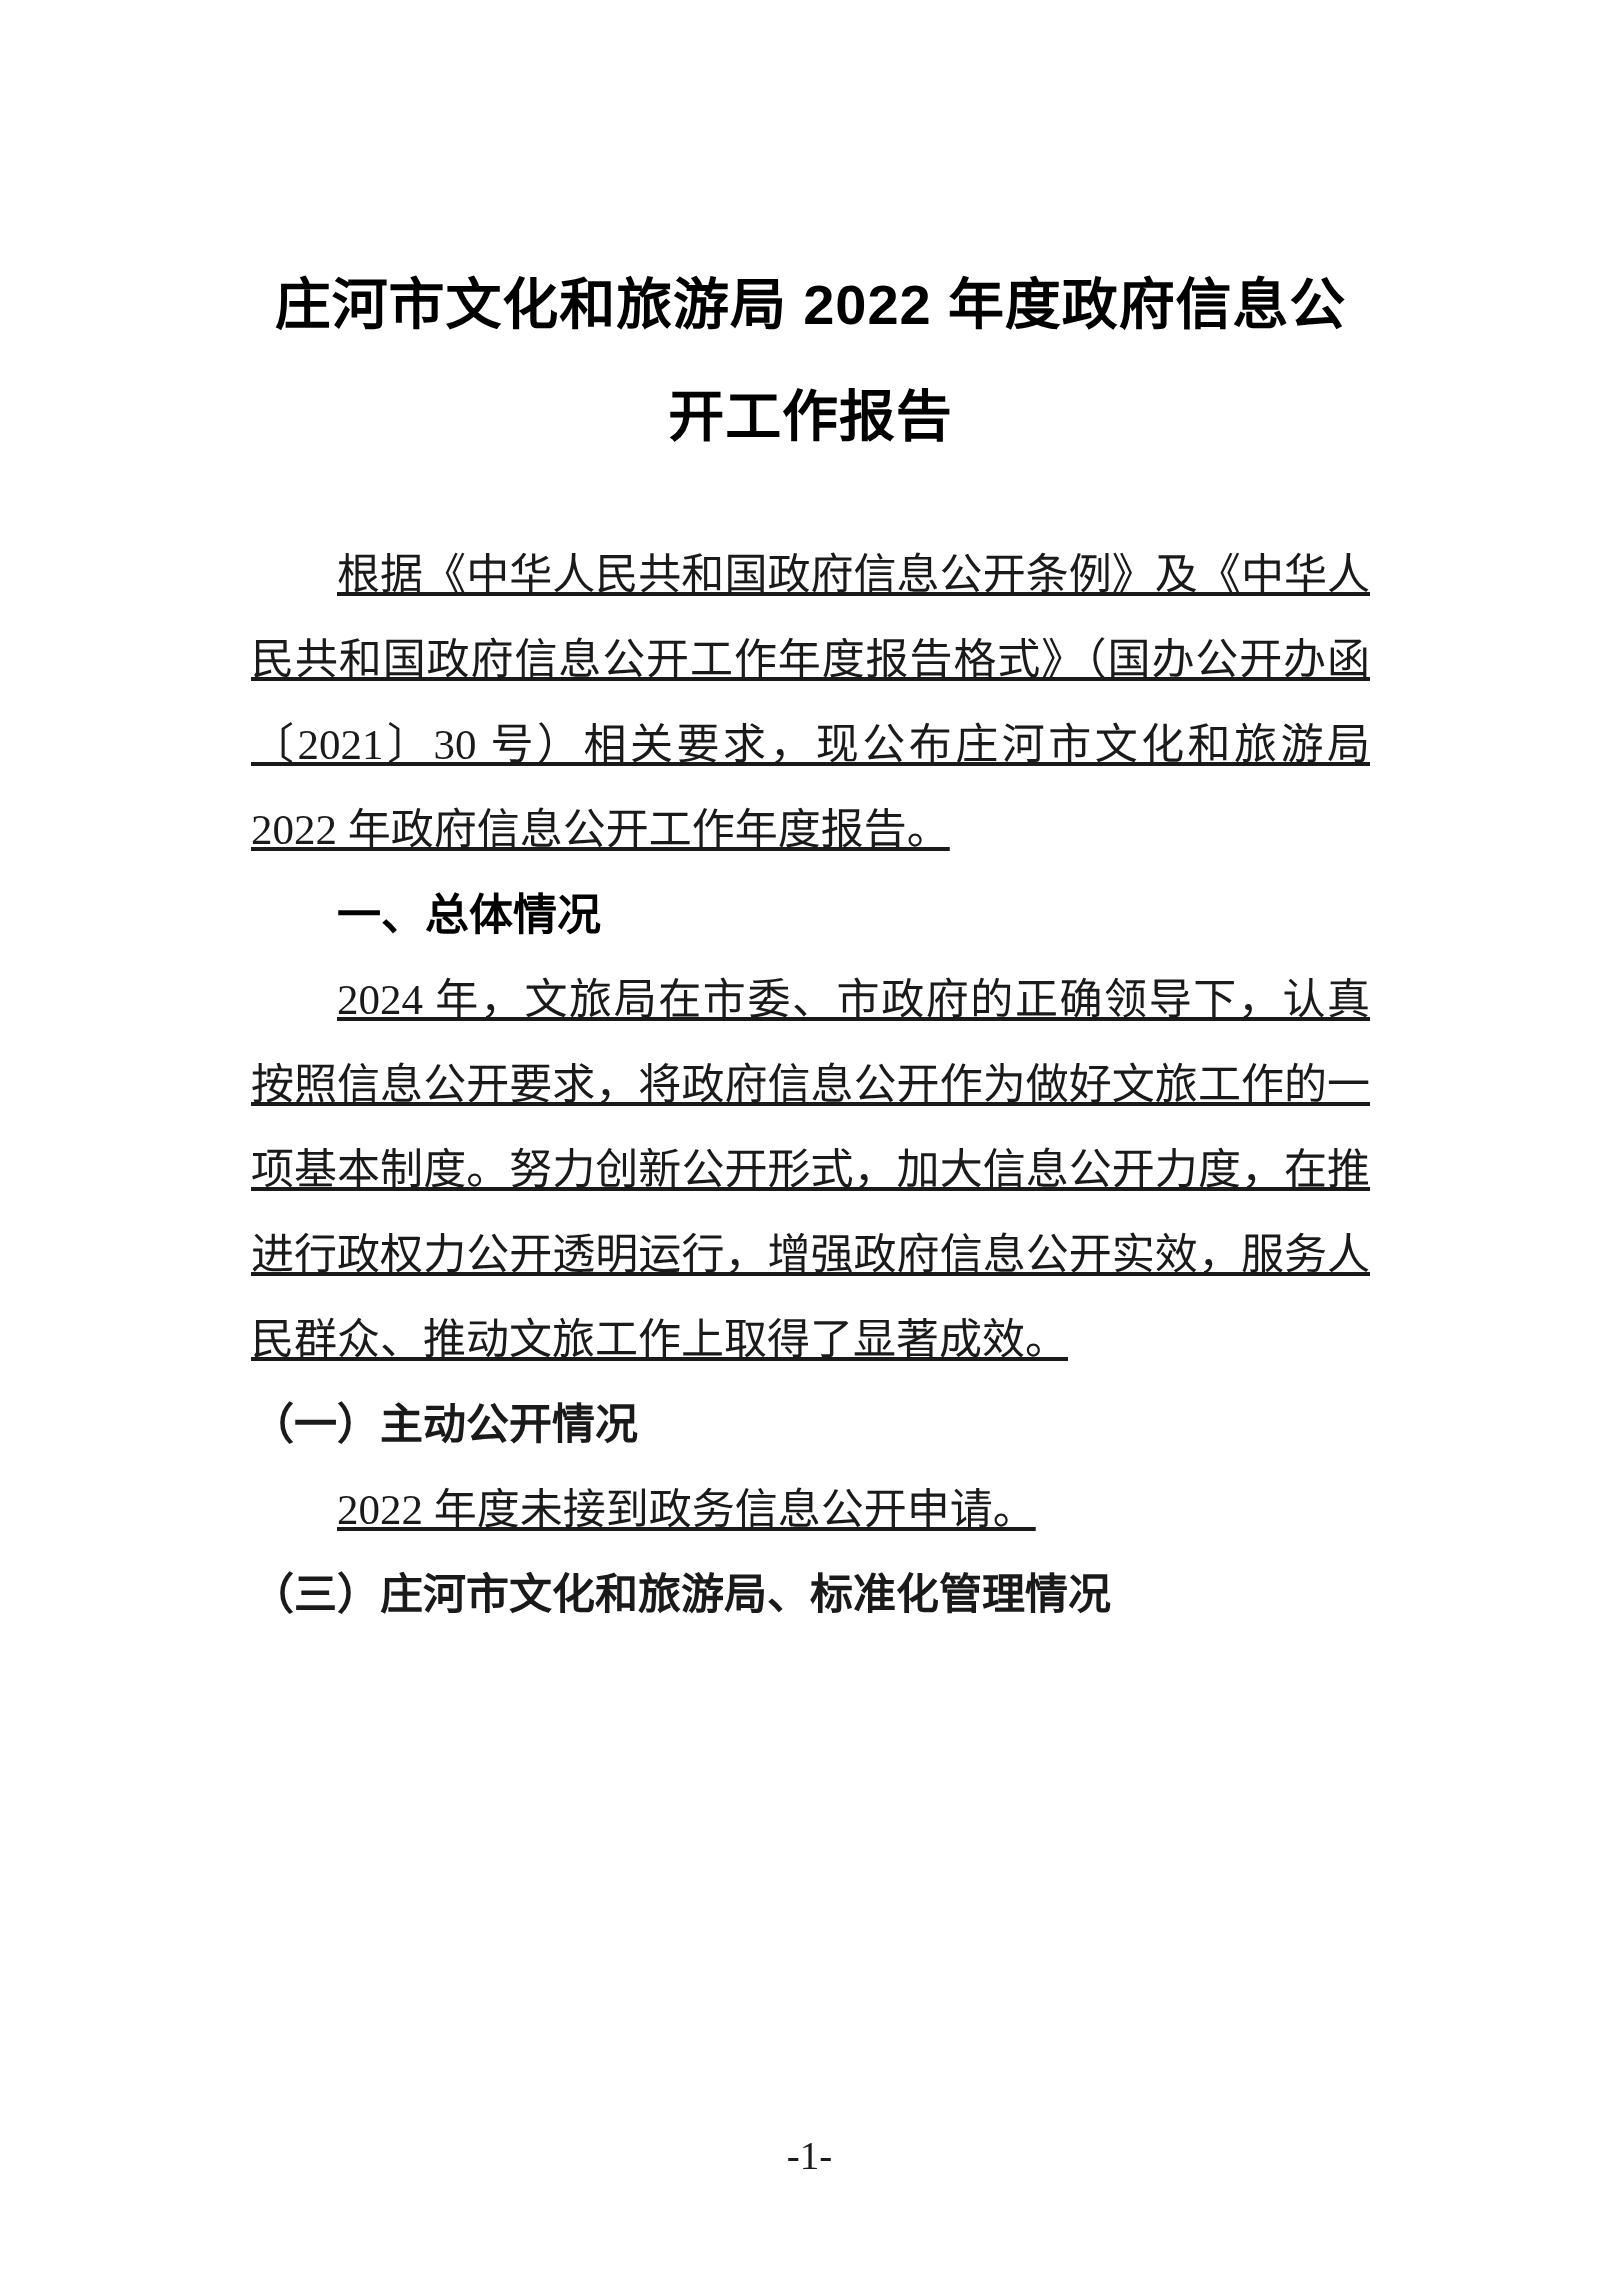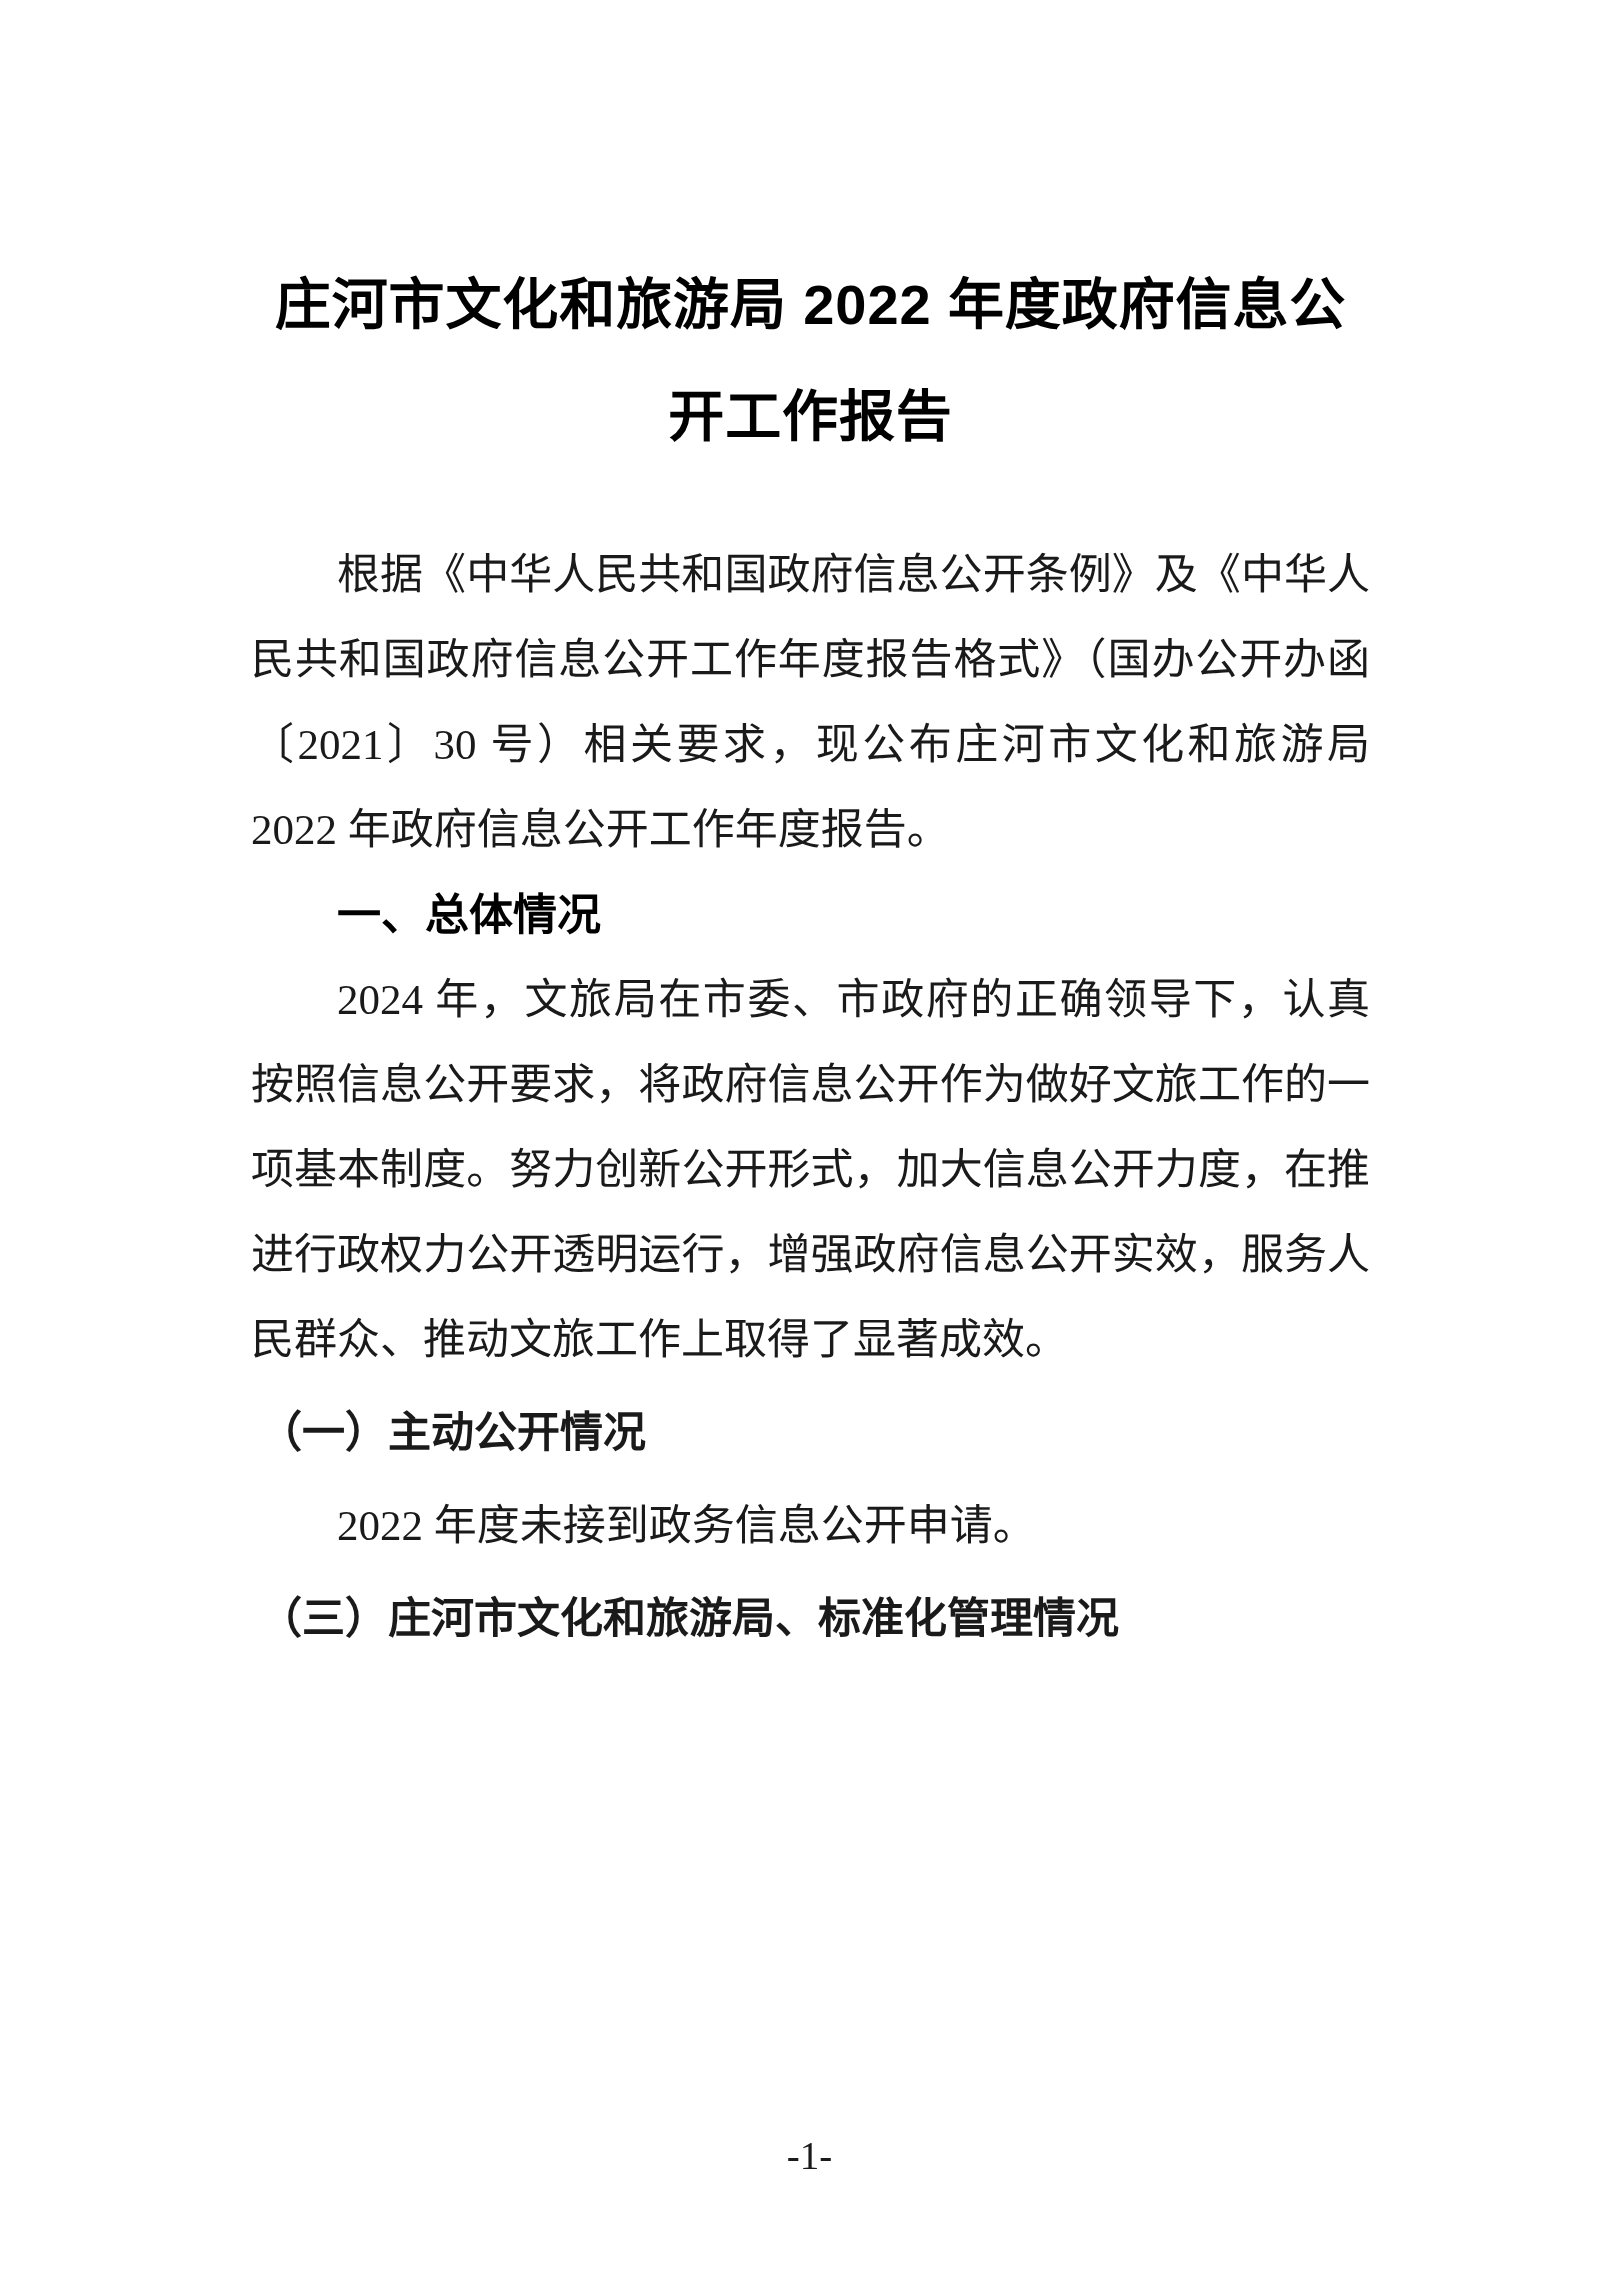--- a/index.html
+++ b/index.html
@@ -35,34 +35,35 @@
   .body-text {
     font-size: 43px;
     line-height: 85px;
     text-align: justify;
     text-justify: inter-character;
     margin: 0;
     color: #1a1a1a;
   }
   .indent {
     text-indent: 86px;
+    text-decoration: underline;
   }
   .sec-heading {
     font-family: Liberation Sans, sans-serif;
     font-weight: bold;
     font-size: 44px;
     line-height: 85px;
     text-indent: 86px;
     margin: 0;
     color: #000000;
   }
   .sub-heading {
     font-size: 43px;
     line-height: 85px;
-    margin: 8px;
+    margin: 0;
     text-align: justify;
     text-justify: inter-character;
     color: #1a1a1a;
   }
   .page-footer {
     position: absolute;
     left: 0;
     right: 0;
     bottom: 115px;
     text-align: center;

